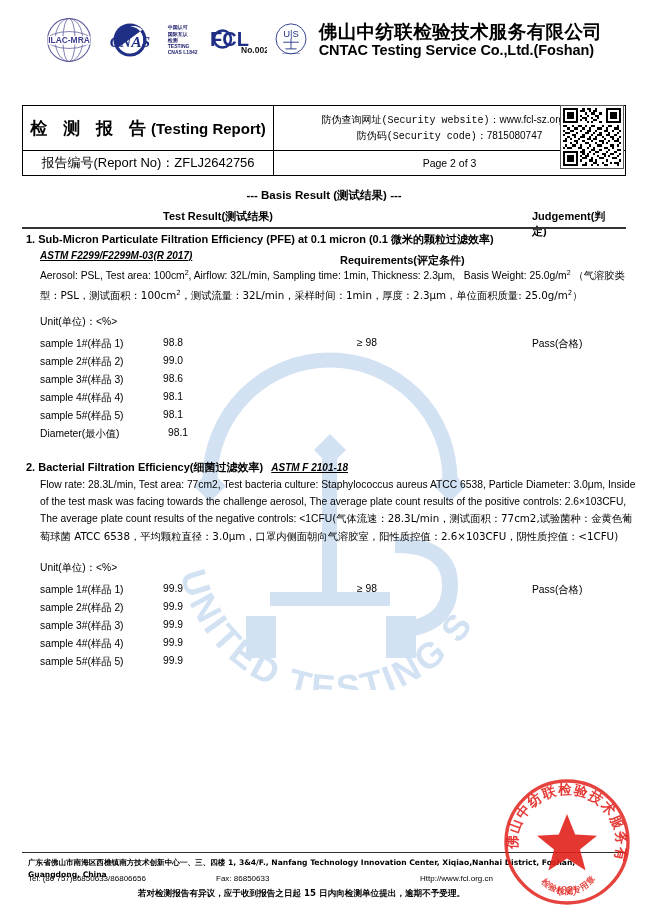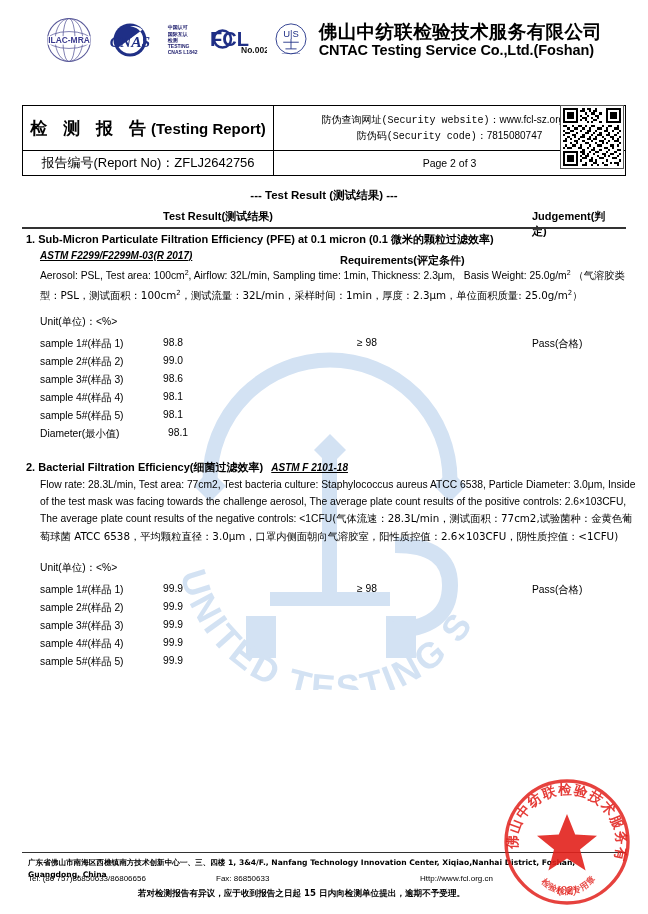--- a/index.html
+++ b/index.html
@@ -331,21 +331,21 @@
       <rect x="23" y="26" width="1" height="1"></rect>
         <rect x="25" y="26" width="2" height="1"></rect>
       <rect x="10" y="27" width="2" height="1"></rect>
         <rect x="14" y="27" width="1" height="1"></rect>
         <rect x="17" y="27" width="1" height="1"></rect>
       <rect x="20" y="27" width="2" height="1"></rect>
         <rect x="26" y="27" width="1" height="1"></rect>
     </g>
   </svg>
 
-  <div class="res-head">---  Test Result (测试结果)  ---</div>
+  <div class="res-head">---  Basis Result (测试结果)  ---</div>
 
   <div class="colhdr">
     <span class="c1">Test Result(测试结果)</span>
     <span class="c2">Requirements(评定条件)</span>
     <span class="c3">Judgement(判定)</span>
   </div>
   <div class="rule" style="top:227px;"></div>
 
   <div class="content">
     <div class="sec-title" style="left:26px;top:232px;">

